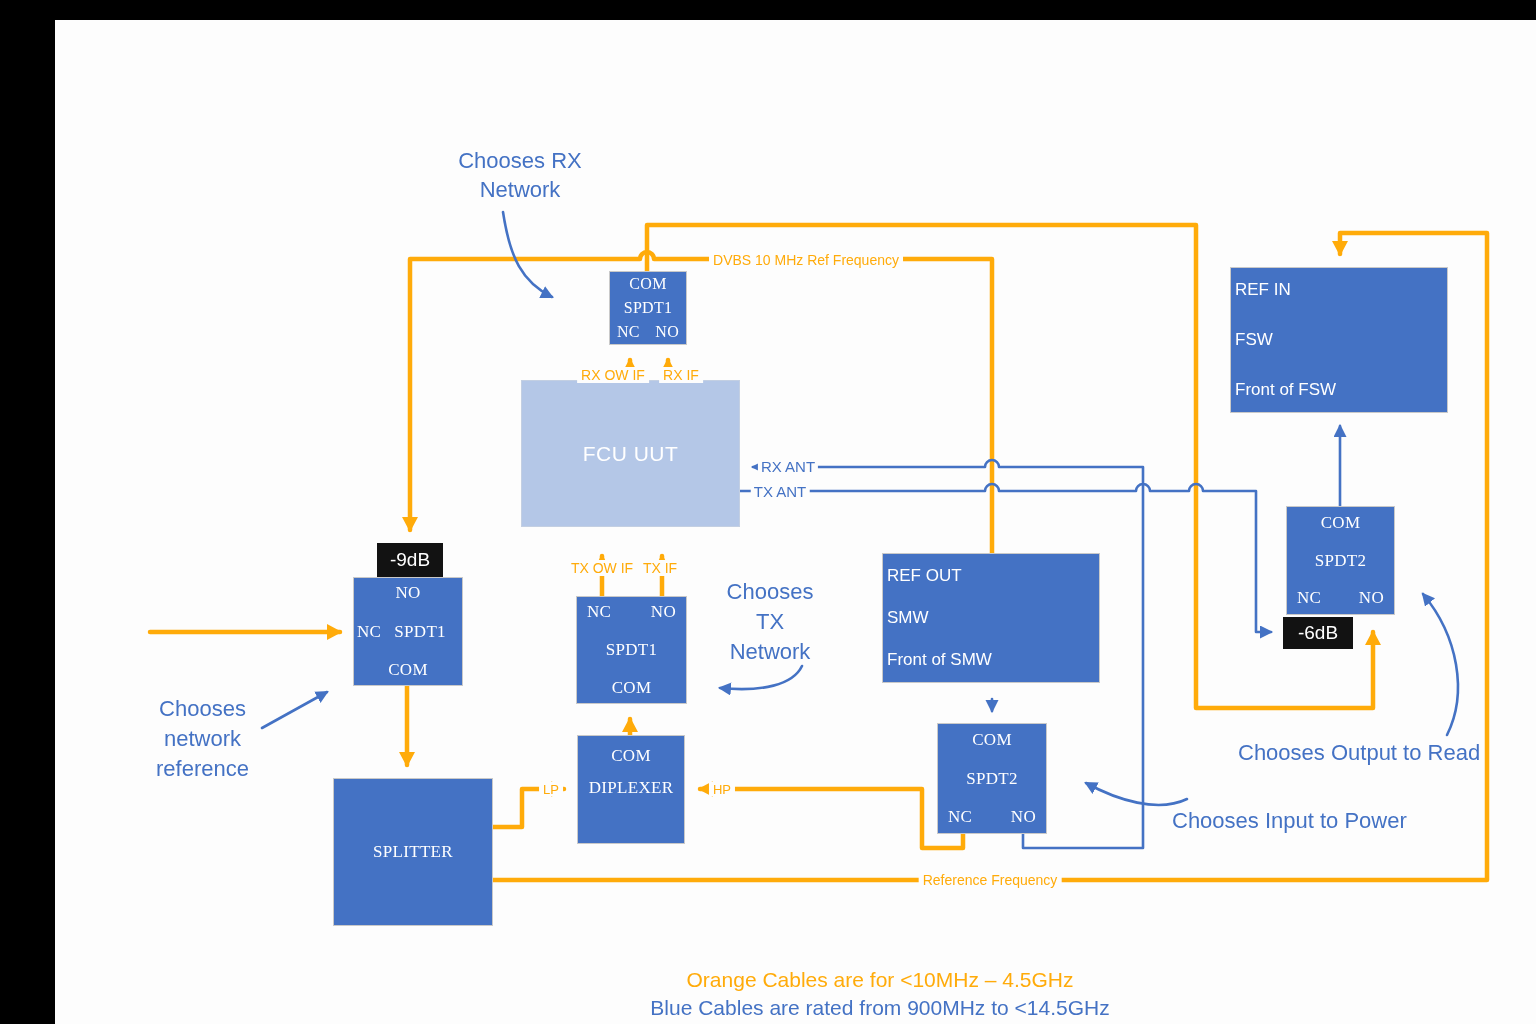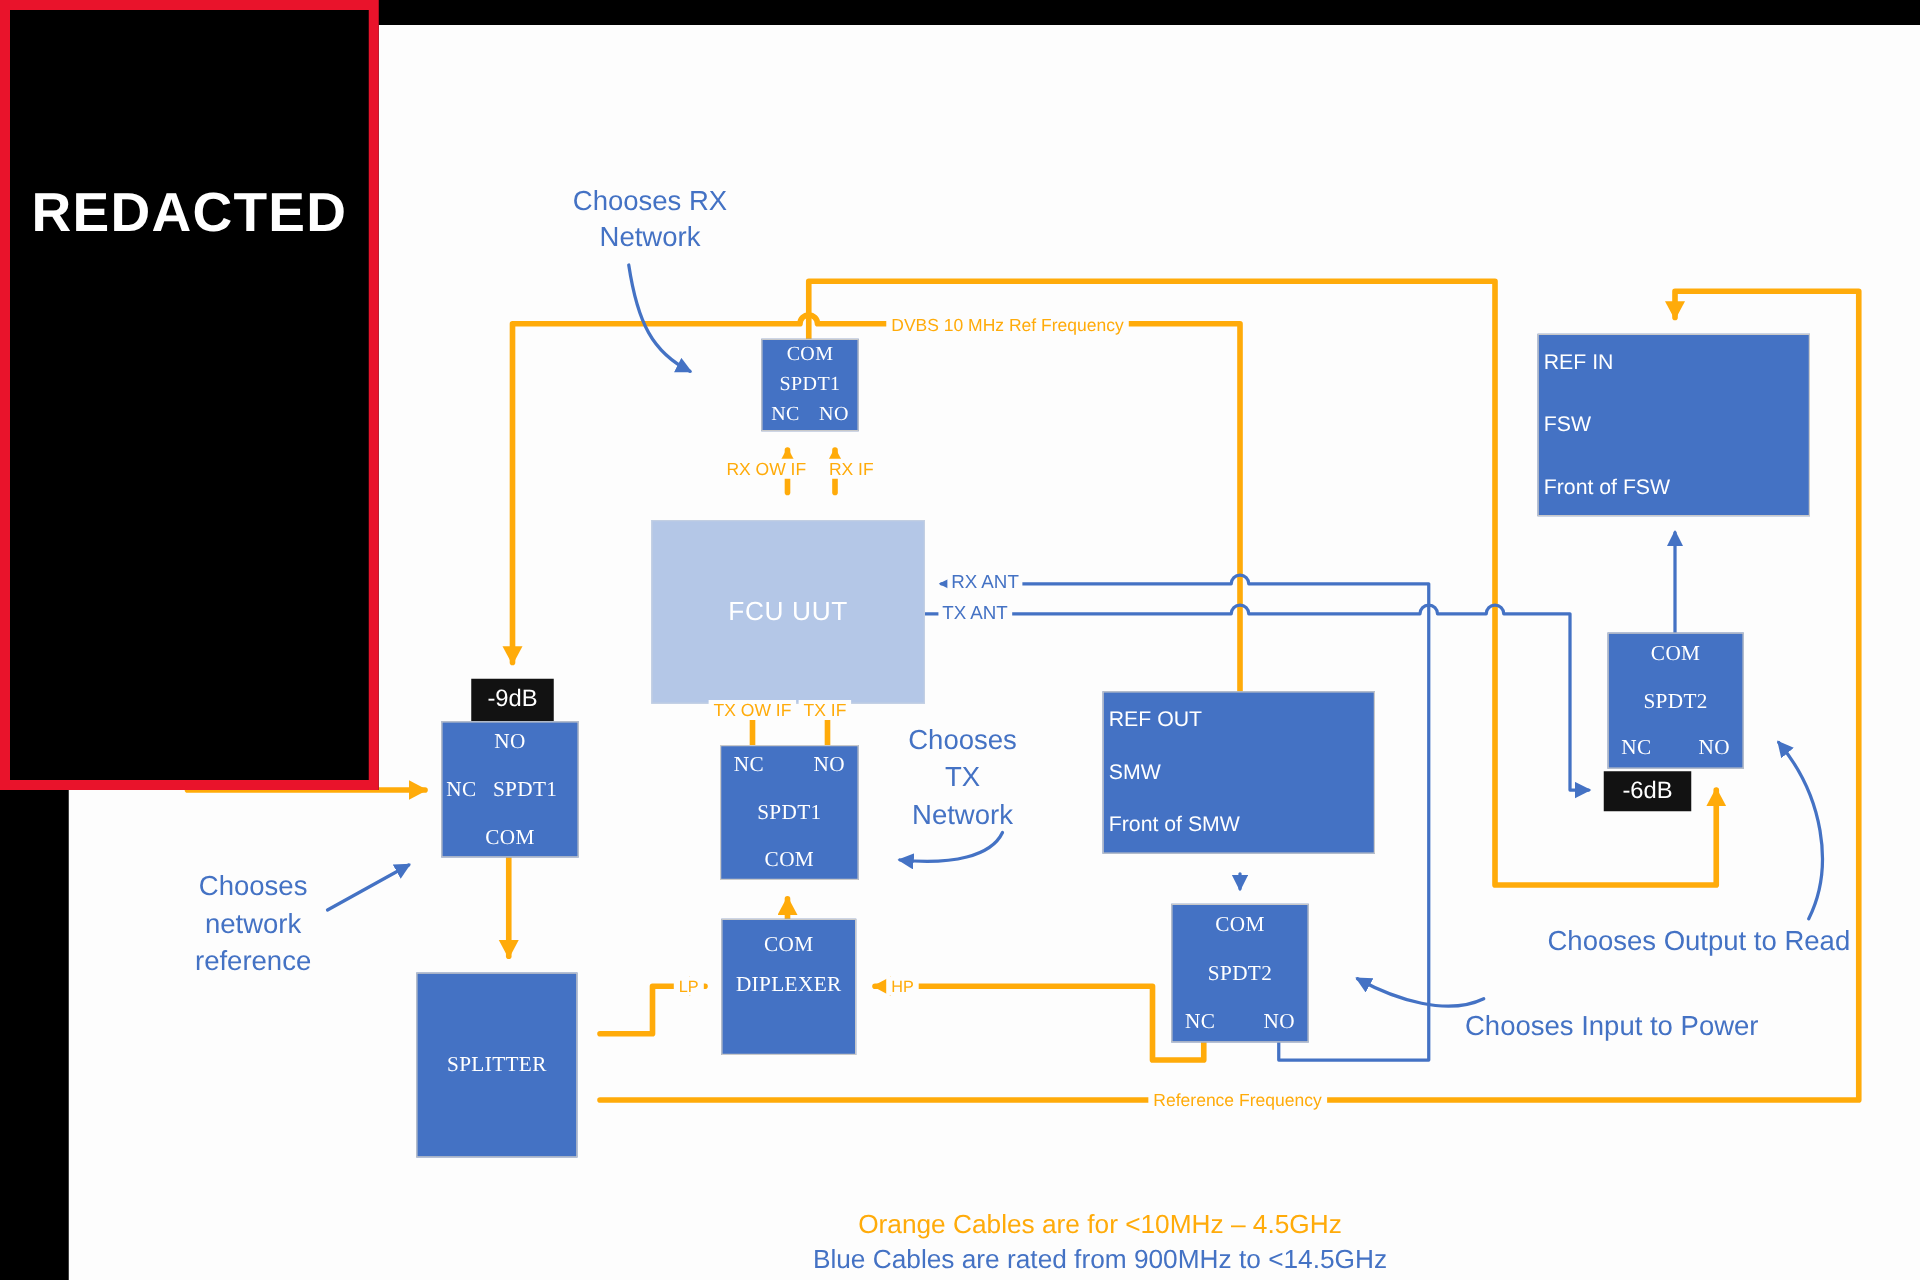--- a/index.html
+++ b/index.html
@@ -89,39 +89,39 @@
 
   <div class="box f16" style="left:609px;top:271px;width:78px;height:74px;padding:3px 7px;">
     <div class="c">COM</div>
     <div class="c">SPDT1</div>
     <div class="row">
       <span>NC</span>
       <span>NO</span>
     </div>
   </div>
 
-  <div class="fcu" style="left:521px;top:416px;width:219px;height:147px;">
+  <div class="fcu" style="left:521px;top:380px;width:219px;height:147px;">
     <span>FCU UUT</span>
   </div>
 
   <div class="attn" style="left:377px;top:543px;width:66px;height:34px;">
     <span>-9dB</span>
   </div>
 
   <div class="box f17" style="left:353px;top:577px;width:110px;height:109px;padding:5px 3px;">
     <div class="c">NO</div>
     <div class="row">
       <span>NC</span>
       <span>SPDT1</span>
         <span></span>
     </div>
     <div class="c">COM</div>
   </div>
 
-  <div class="box f17" style="left:333px;top:778px;width:129px;height:148px;justify-content:center;">
+  <div class="box f17" style="left:333px;top:778px;width:160px;height:148px;justify-content:center;">
     <div class="c">SPLITTER</div>
   </div>
 
   <div class="box f17" style="left:576px;top:596px;width:111px;height:108px;padding:5px 10px;">
     <div class="row">
       <span>NC</span>
       <span>NO</span>
     </div>
     <div class="c">SPDT1</div>
     <div class="c">COM</div>
@@ -192,16 +192,13 @@
     <div>reference</div>
   </div>
   <div class="ann" style="left:1238px;top:740px;">Chooses Output to Read</div>
   <div class="ann" style="left:1172px;top:808px;">Chooses Input to Power</div>
 
   <div class="notes">
     <p class="o">Orange Cables are for  &lt;10MHz – 4.5GHz</p>
     <p class="b">Blue Cables are rated from 900MHz to &lt;14.5GHz</p>
   </div>
 
-  <div id="redacted">
-    <div class="txt">REDACTED</div>
-  </div>
 </div>
 
 </body></html>

